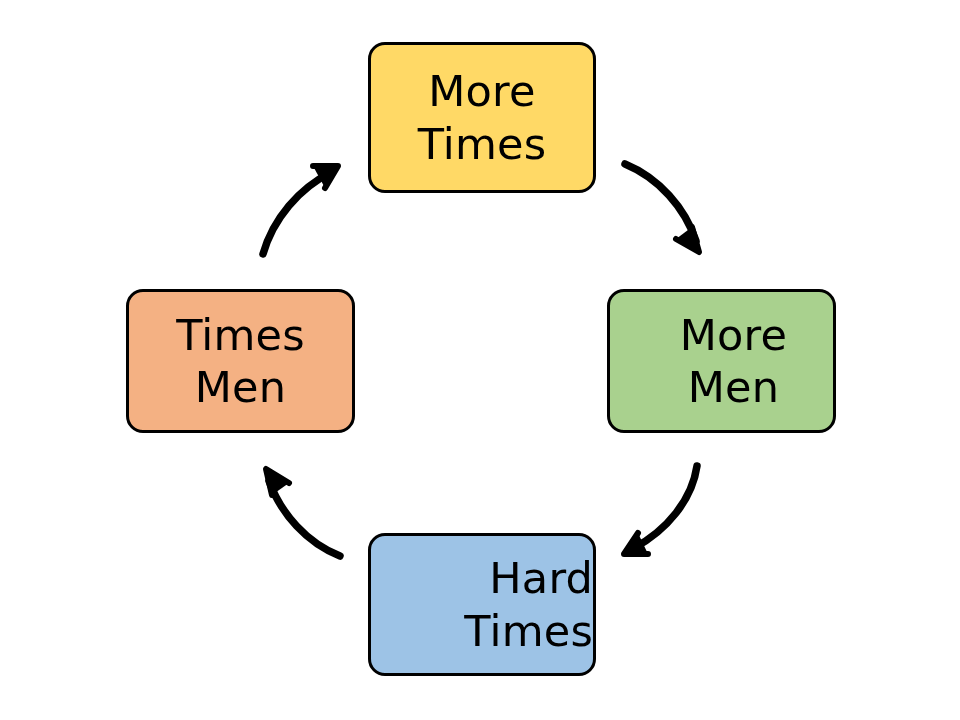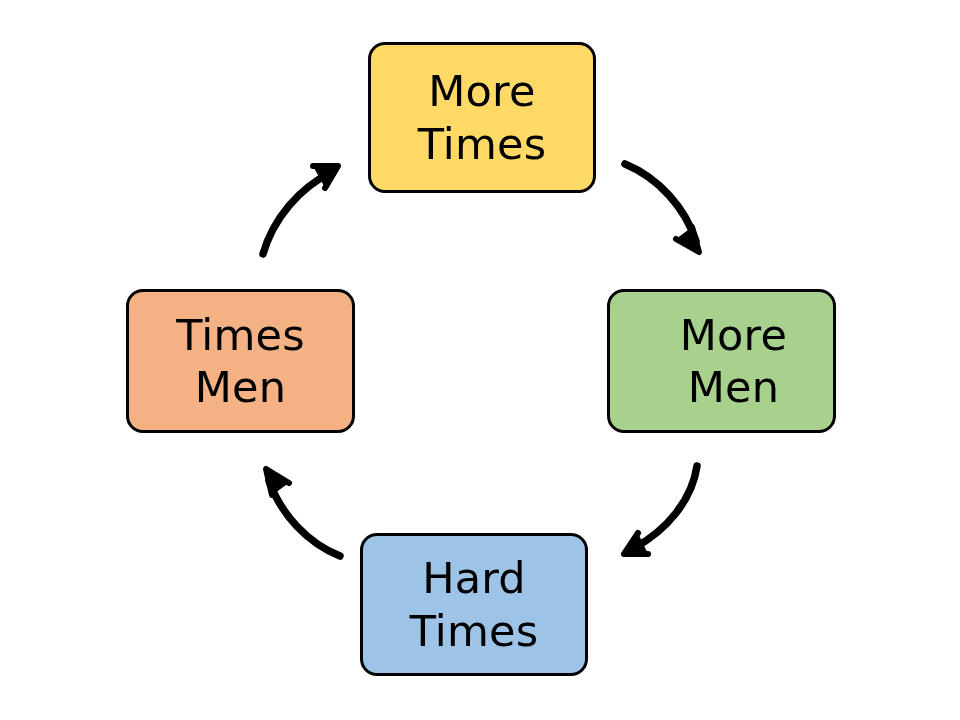--- a/index.html
+++ b/index.html
@@ -53,24 +53,25 @@
     height: 151px;
   }
   #node-more-men {
     left: 607px;
     top: 289px;
     width: 229px;
     height: 144px;
     padding-left: 24px;
   }
   #node-hard-times {
-    left: 360px;
+    left: 368px;
     top: 533px;
     width: 228px;
     height: 143px;
+    align-items: flex-end;
   }
   #node-fewer-men {
     left: 126px;
     top: 289px;
     width: 229px;
     height: 144px;
   }
 </style>
 </head>
 <body>

